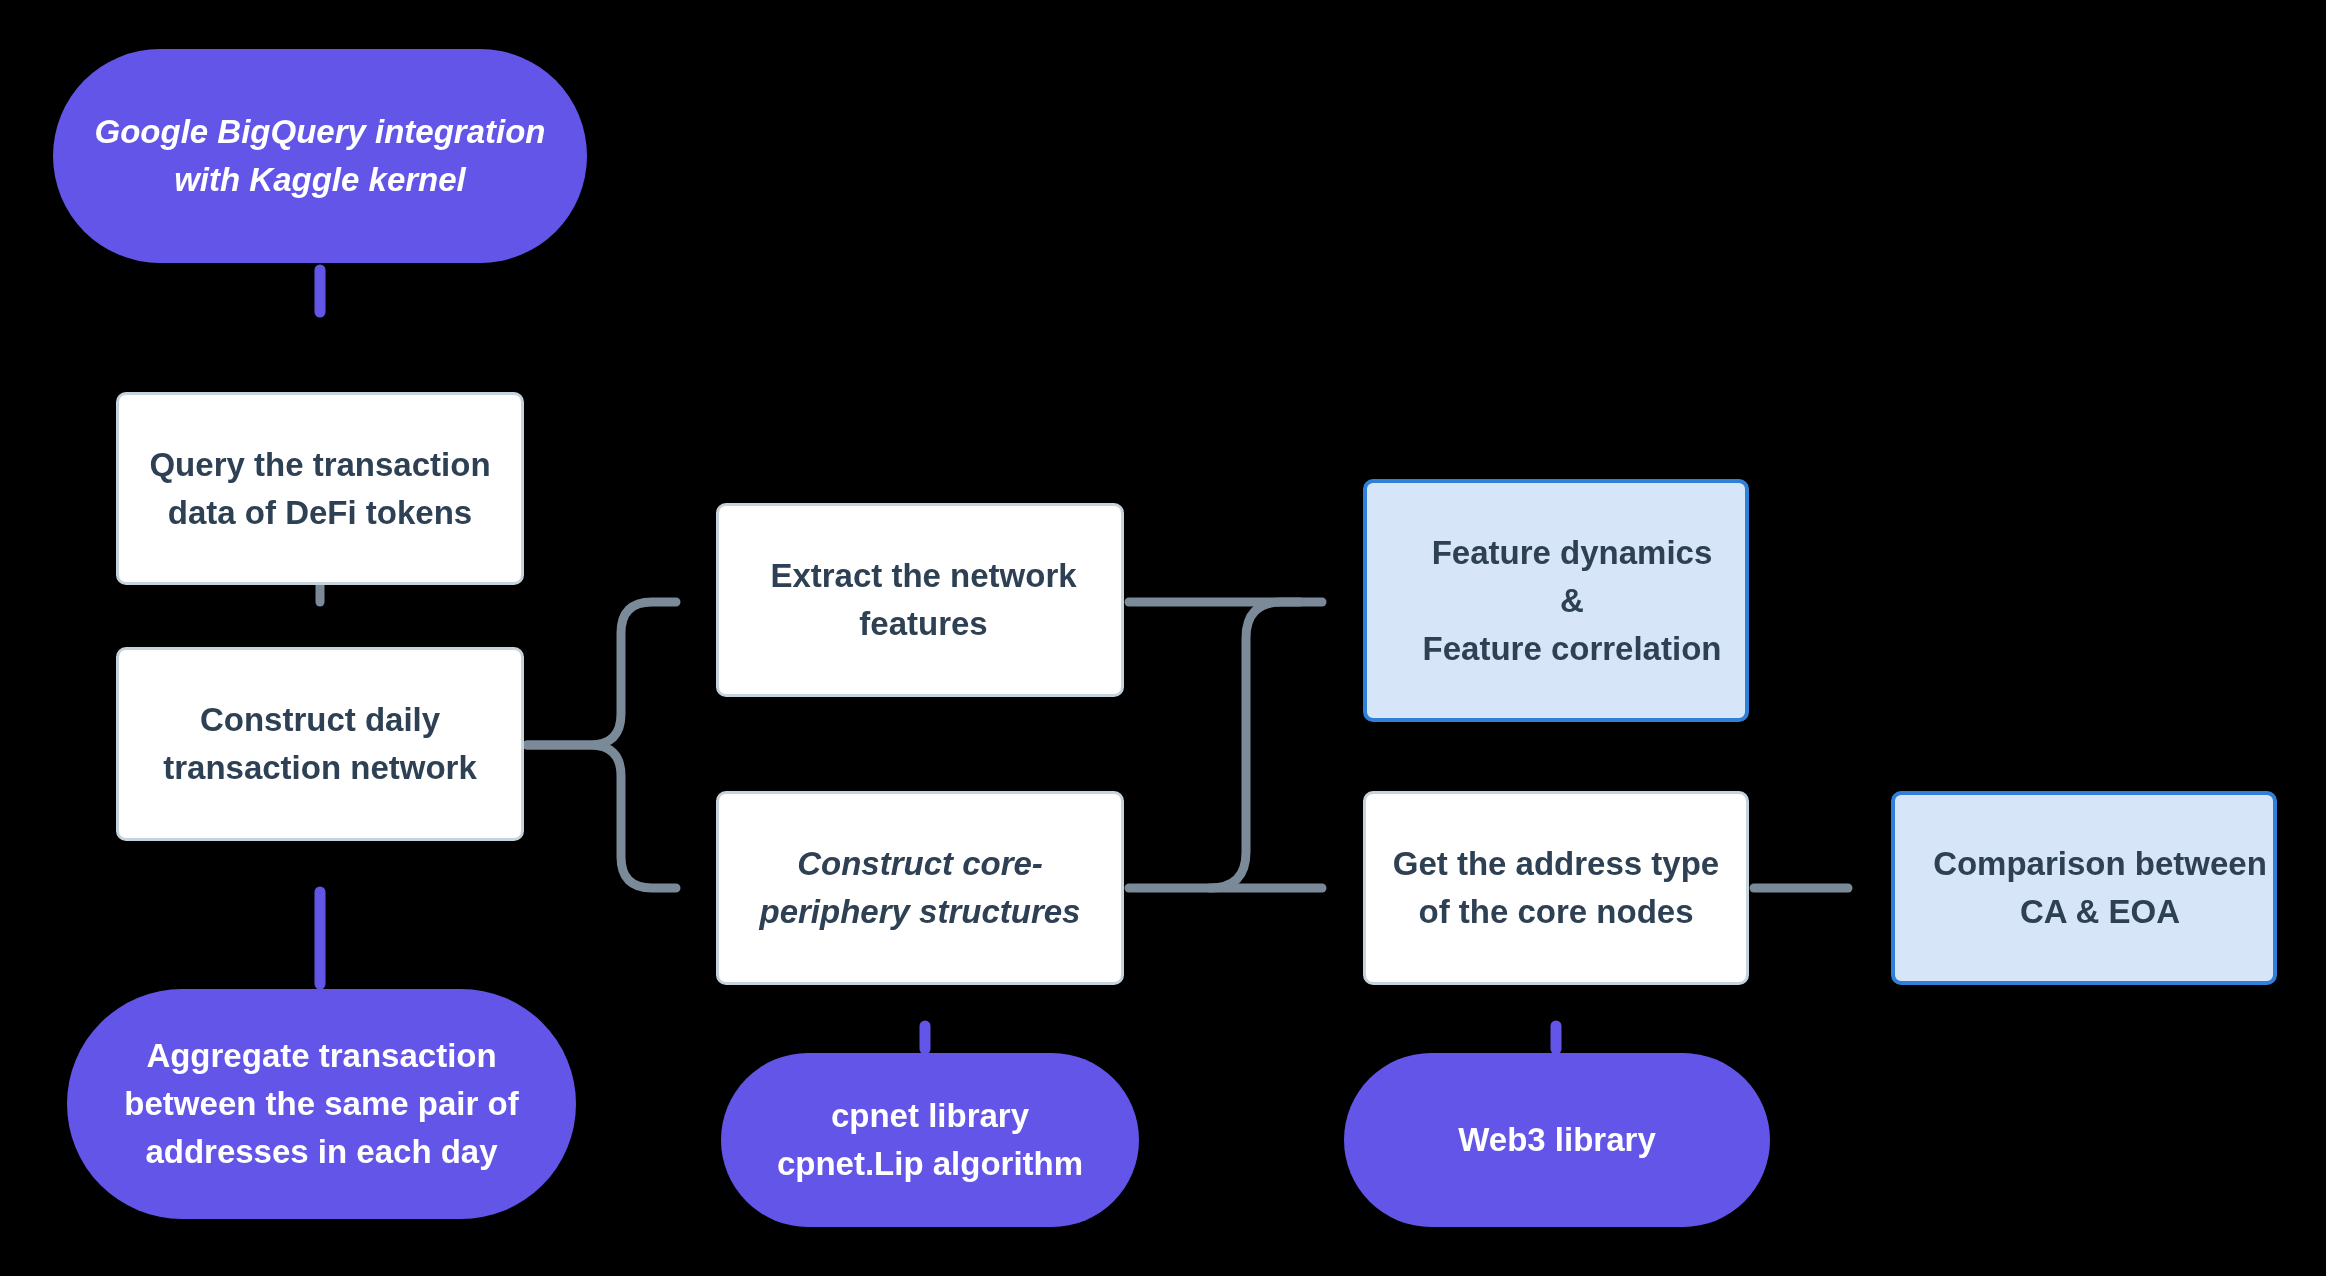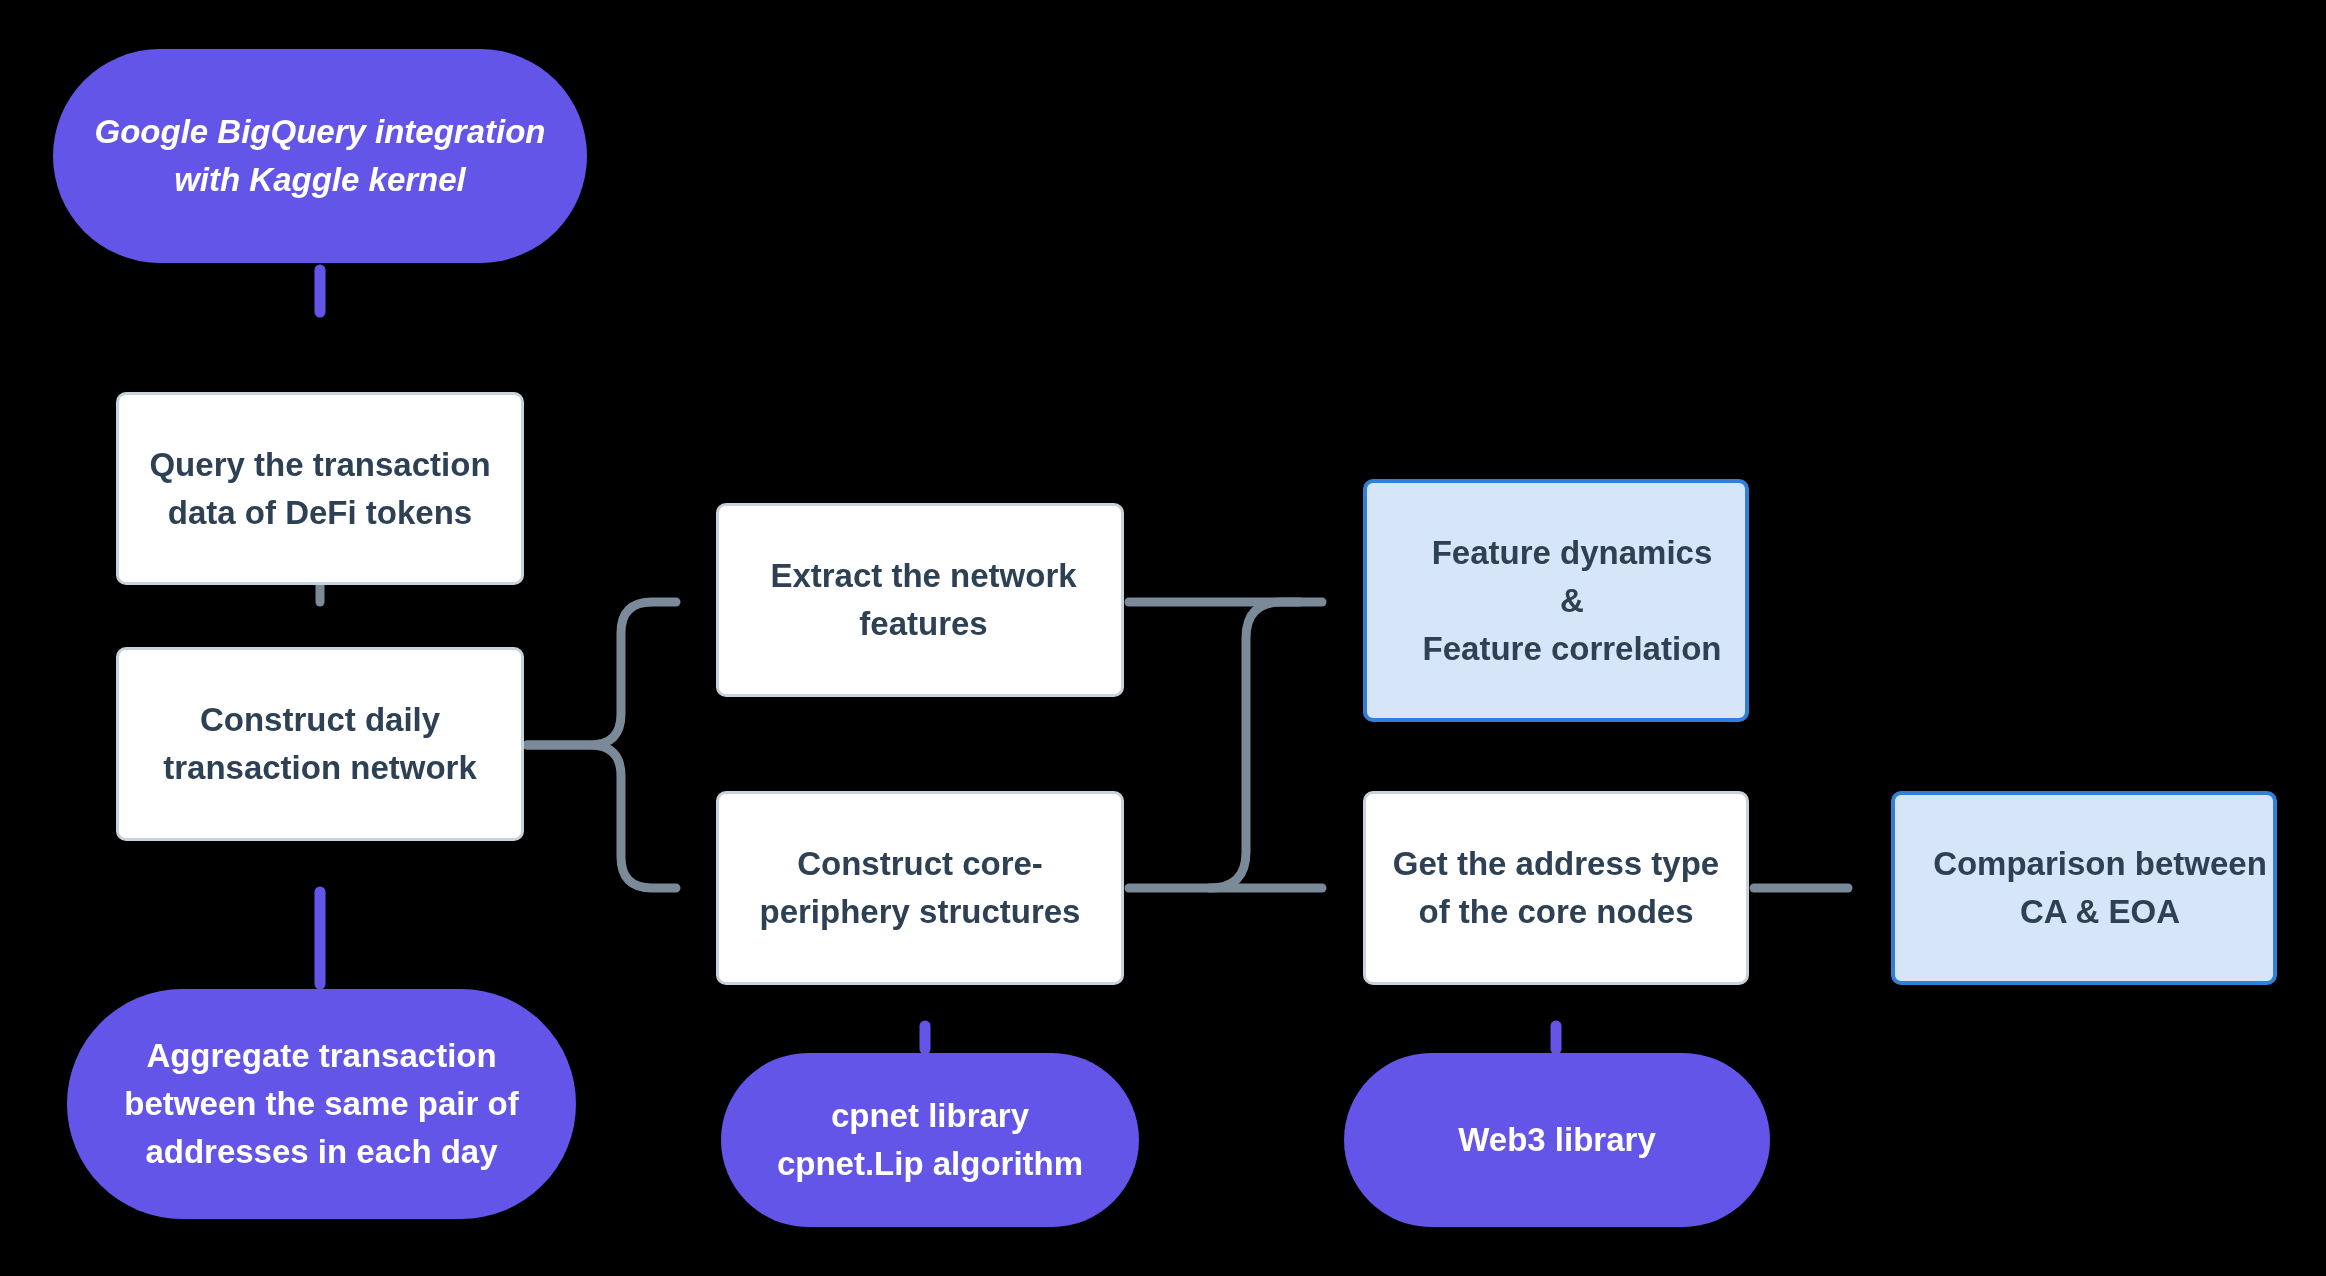--- a/index.html
+++ b/index.html
@@ -107,21 +107,21 @@
     <span>Aggregate transaction
 between the same pair of
 addresses in each day</span>
   </div>
 
   <div class="node process" style="left:716px;top:503px;width:408px;height:194px;padding-left:7px;">
     <span>Extract the network
 features</span>
   </div>
 
-  <div class="node process" style="left:716px;top:791px;width:408px;height:194px;">
+  <div class="node process" style="left:716px;top:791px;width:408px;height:194px;font-style:italic;">
     <span>Construct core-
 periphery structures</span>
   </div>
 
   <div class="node pill" style="left:721px;top:1053px;width:418px;height:174px;">
     <span>cpnet library
 cpnet.Lip algorithm</span>
   </div>
 
   <div class="node result" style="left:1363px;top:479px;width:386px;height:243px;">

